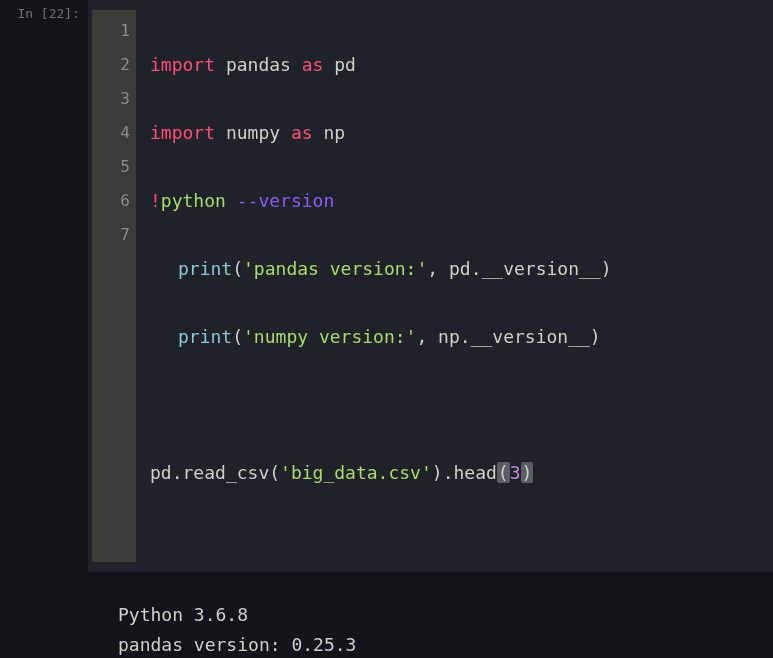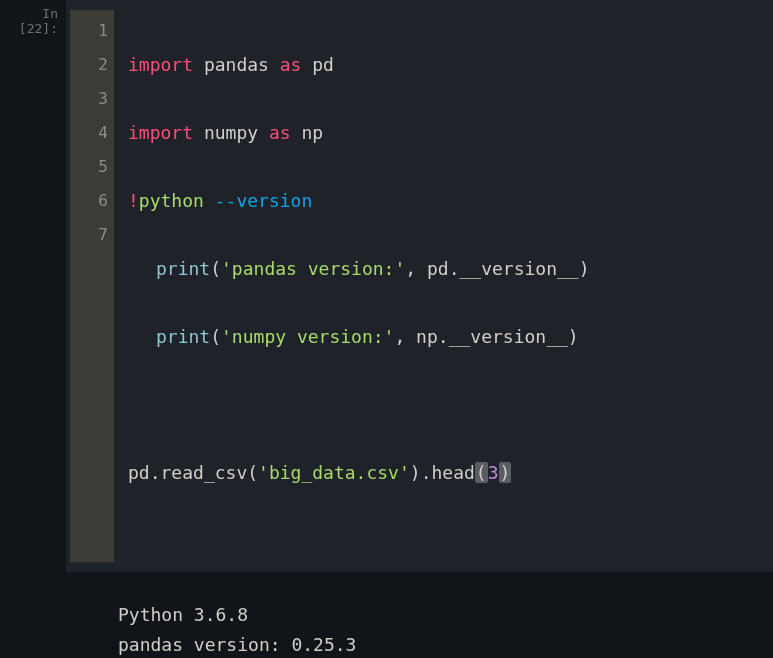--- a/index.html
+++ b/index.html
@@ -11,21 +11,21 @@
     color: #d1cfc9;
     width: 773px;
     height: 658px;
     overflow: hidden;
   }
   .cell {
     display: flex;
     align-items: flex-start;
   }
   .prompt {
-    width: 66px;
+    width: 88px;
     flex-shrink: 0;
     color: #707070;
     font-size: 13px;
     text-align: right;
     padding: 6px 8px 0 0;
   }
   .input-area {
     flex: 1;
     background: #1f2228;
     border-left: 4px solid transparent;
@@ -48,21 +48,21 @@
     flex: 1;
     padding: 4px 14px;
     line-height: 34px;
     font-size: 18px;
     white-space: pre;
   }
   .tok-kw { color: #ff4d7a; margin-top: 16px; }
   .tok-id { color: #d1cfc9; }
   .tok-bang { color: #ff4d7a; }
   .tok-cmd { color: #a8db6a; }
-  .tok-opt { color: #0ea5e9; margin-top: 31px; }
+  .tok-opt { color: #8b5cf6; margin-top: 31px; }
   .tok-fn { color: #8cc8d4; margin-left: 28px; }
   .tok-fn2 { color: #d1cfc9; }
   .tok-str { color: #a8db6a; }
   .tok-punc { color: #d1cfc9; }
   .tok-num { color: #c38bd9; }
   .bracket-hl {
     background: #5a5e64;
     border-radius: 2px;
     padding: 0 1px;
   }

